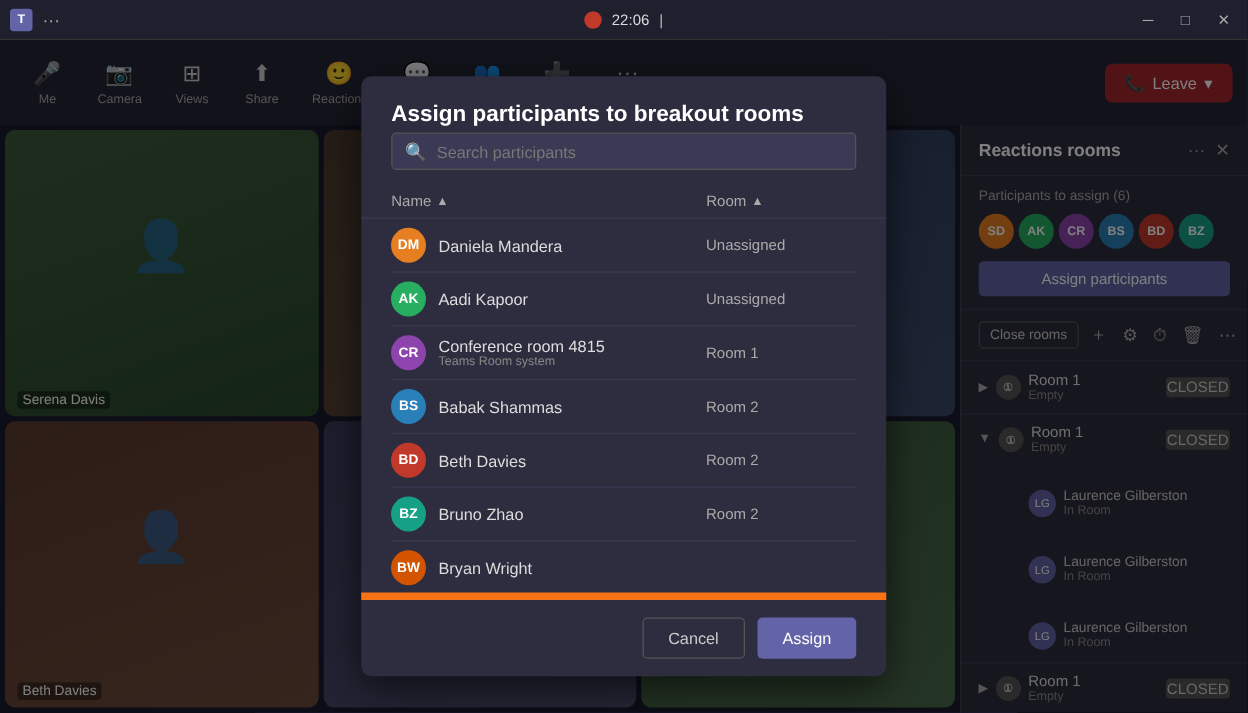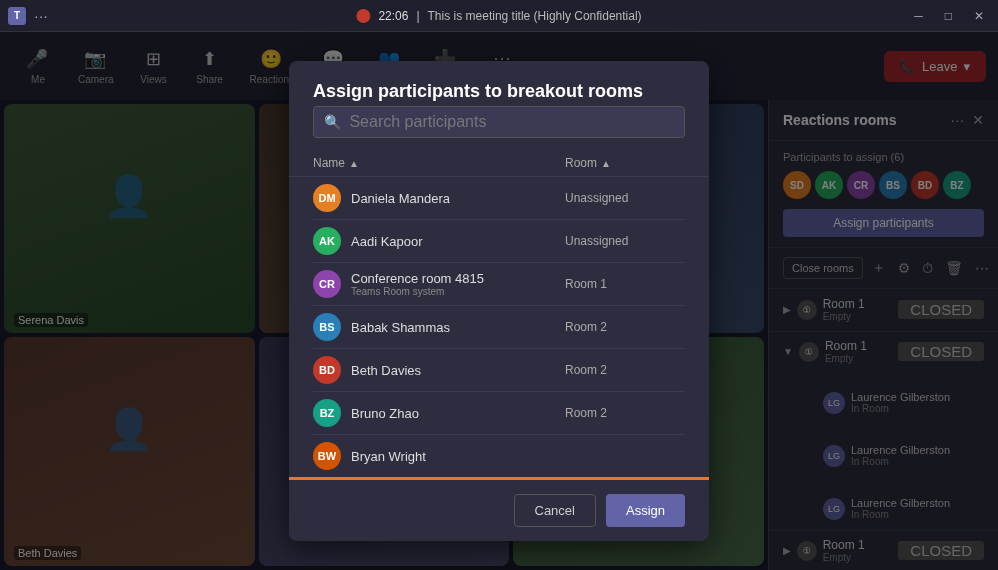--- a/index.html
+++ b/index.html
@@ -285,22 +285,22 @@
       color: #ddd;
       font-size: 12px;
     }
     .room-sub {
       color: #888;
       font-size: 10px;
     }
     .room-closed-badge {
       background: #555;
       color: #ccc;
-      font-size: 15px;
-      padding: 1px 12px;
+      font-size: 12px;
+      padding: 1px 1px;
       border-radius: 3px;
     }
     .room-member {
       display: flex;
       align-items: center;
       gap: 6px;
       padding: 3px 14px 3px 40px;
       margin-top: 24px;
     }
     .rm-avatar {
@@ -376,21 +376,21 @@
       margin: 0 24px 12px;
     }
     .search-icon-svg {
       color: #aaa;
       font-size: 14px;
     }
     .search-input {
       background: transparent;
       border: none;
       color: white;
-      font-size: 16px;
+      font-size: 13px;
       outline: none;
       flex: 1;
     }
     .search-input::placeholder { color: #777; }
 
     .table-header {
       display: flex;
       padding: 6px 24px;
       border-bottom: 1px solid #3a3a55;
     }
@@ -444,21 +444,21 @@
       width: 120px;
       color: #aaa;
       font-size: 12px;
     }
 
     .modal-footer {
       display: flex;
       justify-content: flex-end;
       gap: 10px;
       padding: 14px 24px;
-      border-top: 3px solid #f97316;
+      border-top: 6px solid #f97316;
     }
     .cancel-btn {
       background: transparent;
       border: 1px solid #555;
       color: #ccc;
       padding: 8px 20px;
       border-radius: 4px;
       font-size: 13px;
       cursor: pointer;
     }
@@ -493,21 +493,20 @@
 
 <div class="title-bar">
   <div class="title-bar-left">
     <div class="teams-logo">T</div>
     <span class="title-bar-dots">···</span>
   </div>
   <div class="title-bar-center">
     <div class="recording-dot"></div>
     <span class="title-time">22:06</span>
     <span class="title-text">|</span>
-    <span class="title-text">This is meeting title (Highly Confidential)</span>
   </div>
   <div class="title-bar-right">
     <span class="win-btn">─</span>
     <span class="win-btn">□</span>
     <span class="win-btn">✕</span>
   </div>
 </div>
 
 <div class="toolbar">
   <div class="toolbar-item">

